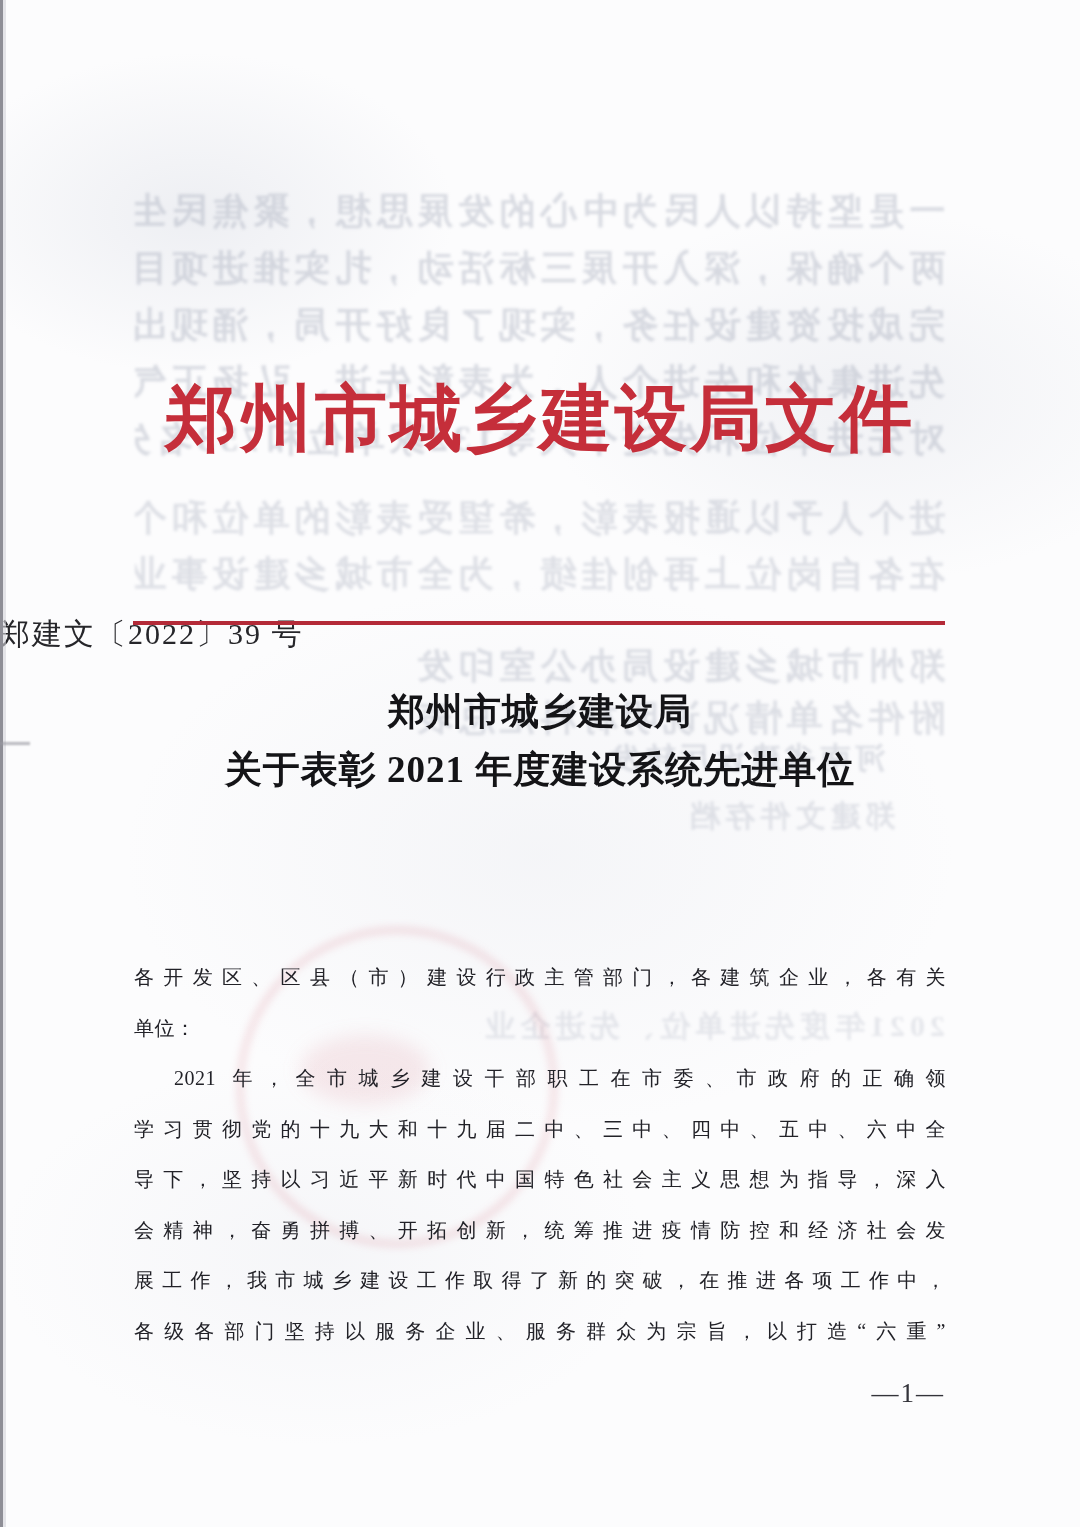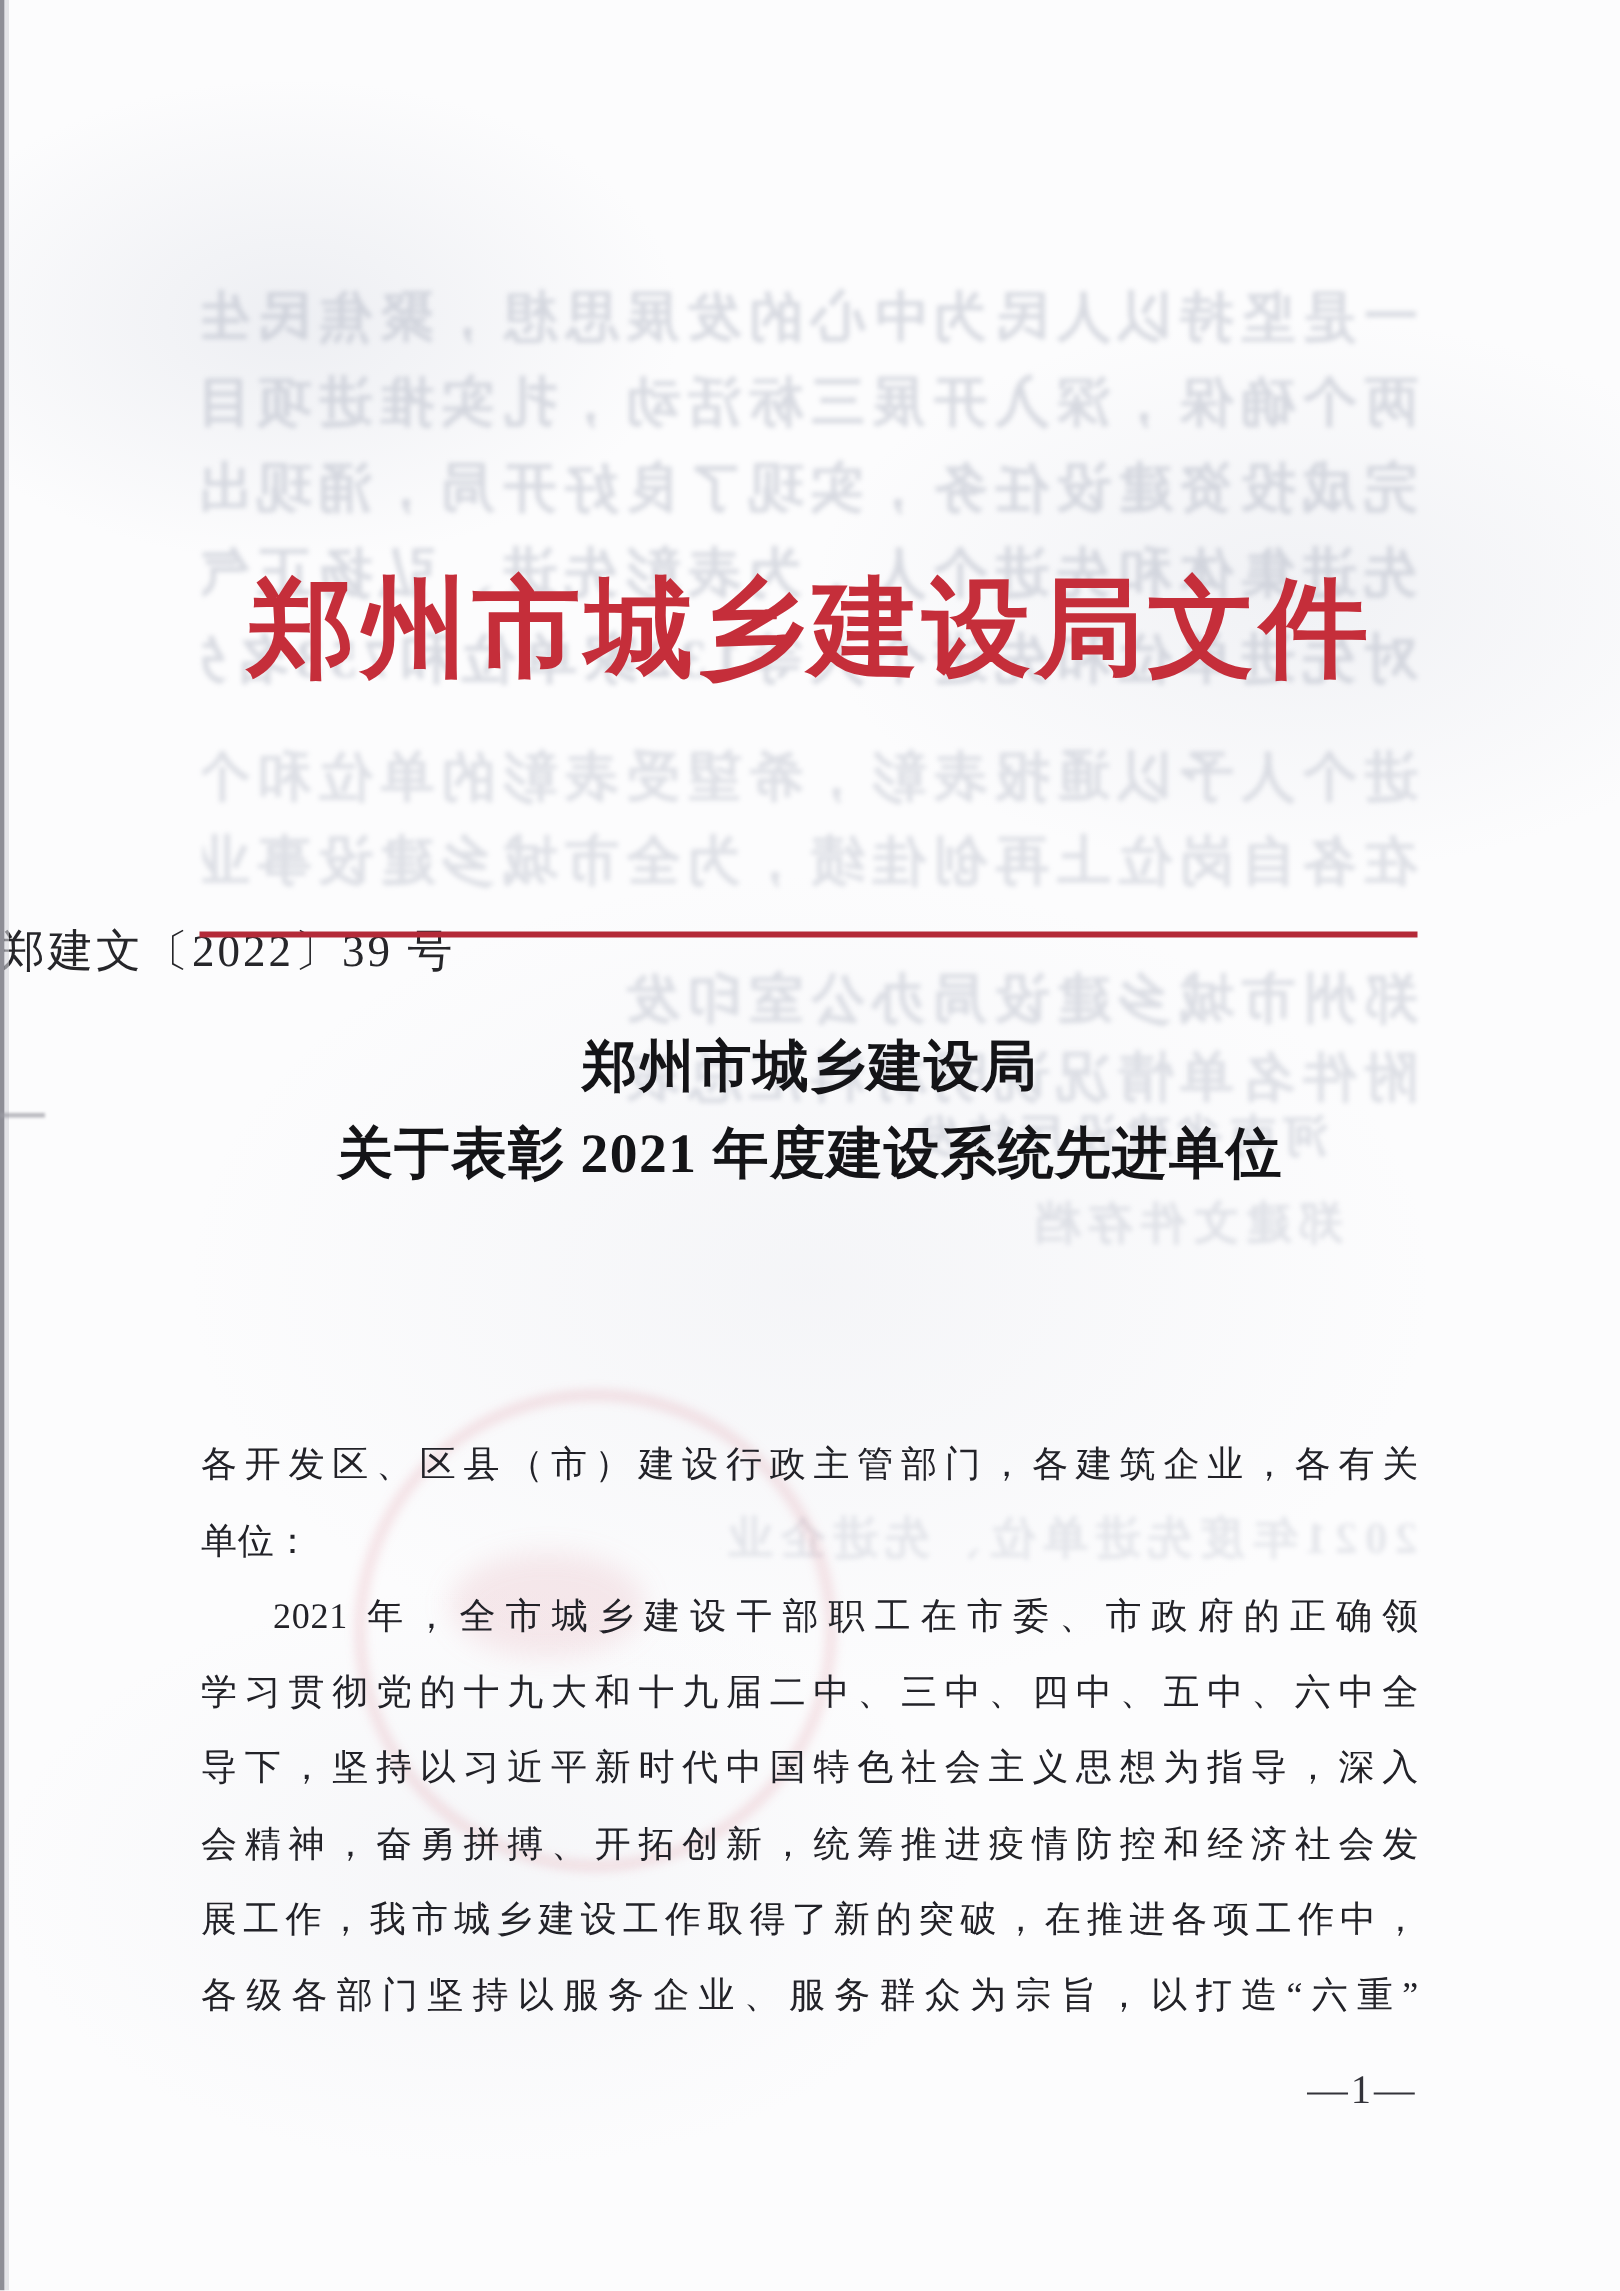--- a/index.html
+++ b/index.html
@@ -71,21 +71,21 @@
   
   .title-block {
     position:absolute; top:683px; left:90px; width:900px;
     text-align:center; color:#141417; font-weight:700;
   }
   .title-line { font-size:37px; line-height:58px; letter-spacing:1px; }
 
   
   .body-block {
     position:absolute; top:952px; left:134px; width:812px;
-    font-size:24px; color:#222228;
+    font-size:20px; color:#222228;
   }
   .body-line {
     height:50.5px; line-height:50.5px; letter-spacing:.5px;
     text-align:justify; text-align-last:justify;
   }
   .body-line.short  { text-align-last:left; }
   .body-line.indent { text-indent:2em; }
 
   .page-number {
     position:absolute; top:1378px; left:135px; width:810px;

